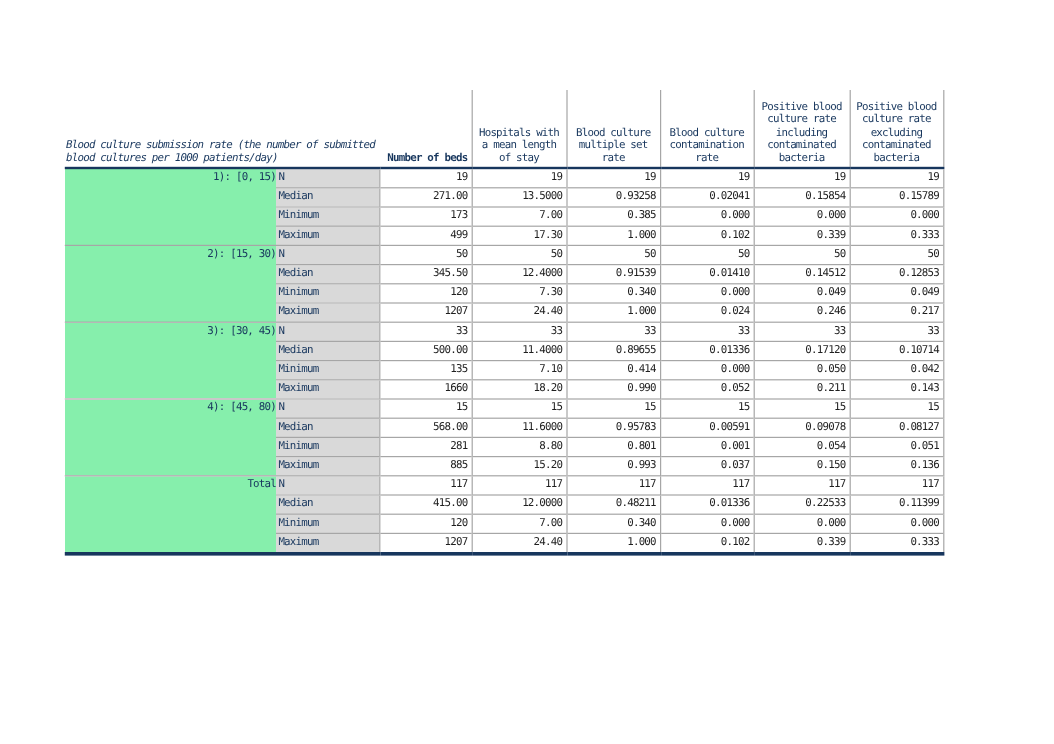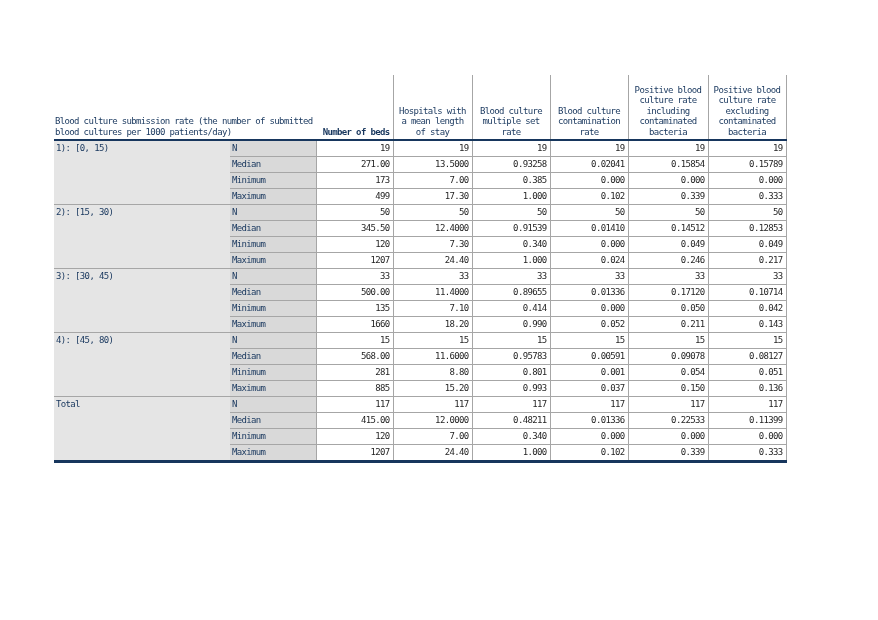--- a/index.html
+++ b/index.html
@@ -15,28 +15,28 @@
   th,td{
     padding:0;font-weight:normal;font-size:9px;letter-spacing:-0.65px;
     overflow:hidden;
   }
   thead tr{height:65px;}
   thead th{
     vertical-align:bottom;color:#17365D;line-height:10.5px;
     border-bottom:2px solid #17365D;padding-bottom:2px;
     white-space:pre-line;
   }
-  th.left-head{text-align:left;padding-left:1px;}
+  th.left-head{text-align:left;padding-left:1px;font-style:italic;}
   th.beds{text-align:right;padding-right:3px;font-weight:bold;}
   th.center{text-align:center;border-left:1px solid #A6A6A6;}
   th.lastcol{border-right:1px solid #A6A6A6;}
   tbody tr{height:16px;}
   tbody td{height:15px;vertical-align:middle;line-height:11px;}
   td.group{
-    background:#e5e5e5;color:#17365D;text-align:left;vertical-align:top;
+    background:#86efac;color:#17365D;text-align:right;vertical-align:top;
     padding:2px 0 0 2px;border-top:1px solid #A6A6A6;
   }
   td.stat{
     background:#D9D9D9;color:#17365D;text-align:left;padding-left:2px;
     border-top:1px solid #A6A6A6;
   }
   td.num{
     background:#ffffff;color:#1f1f1f;text-align:right;padding-right:3px;
     border-top:1px solid #A6A6A6;border-left:1px solid #A6A6A6;
   }

